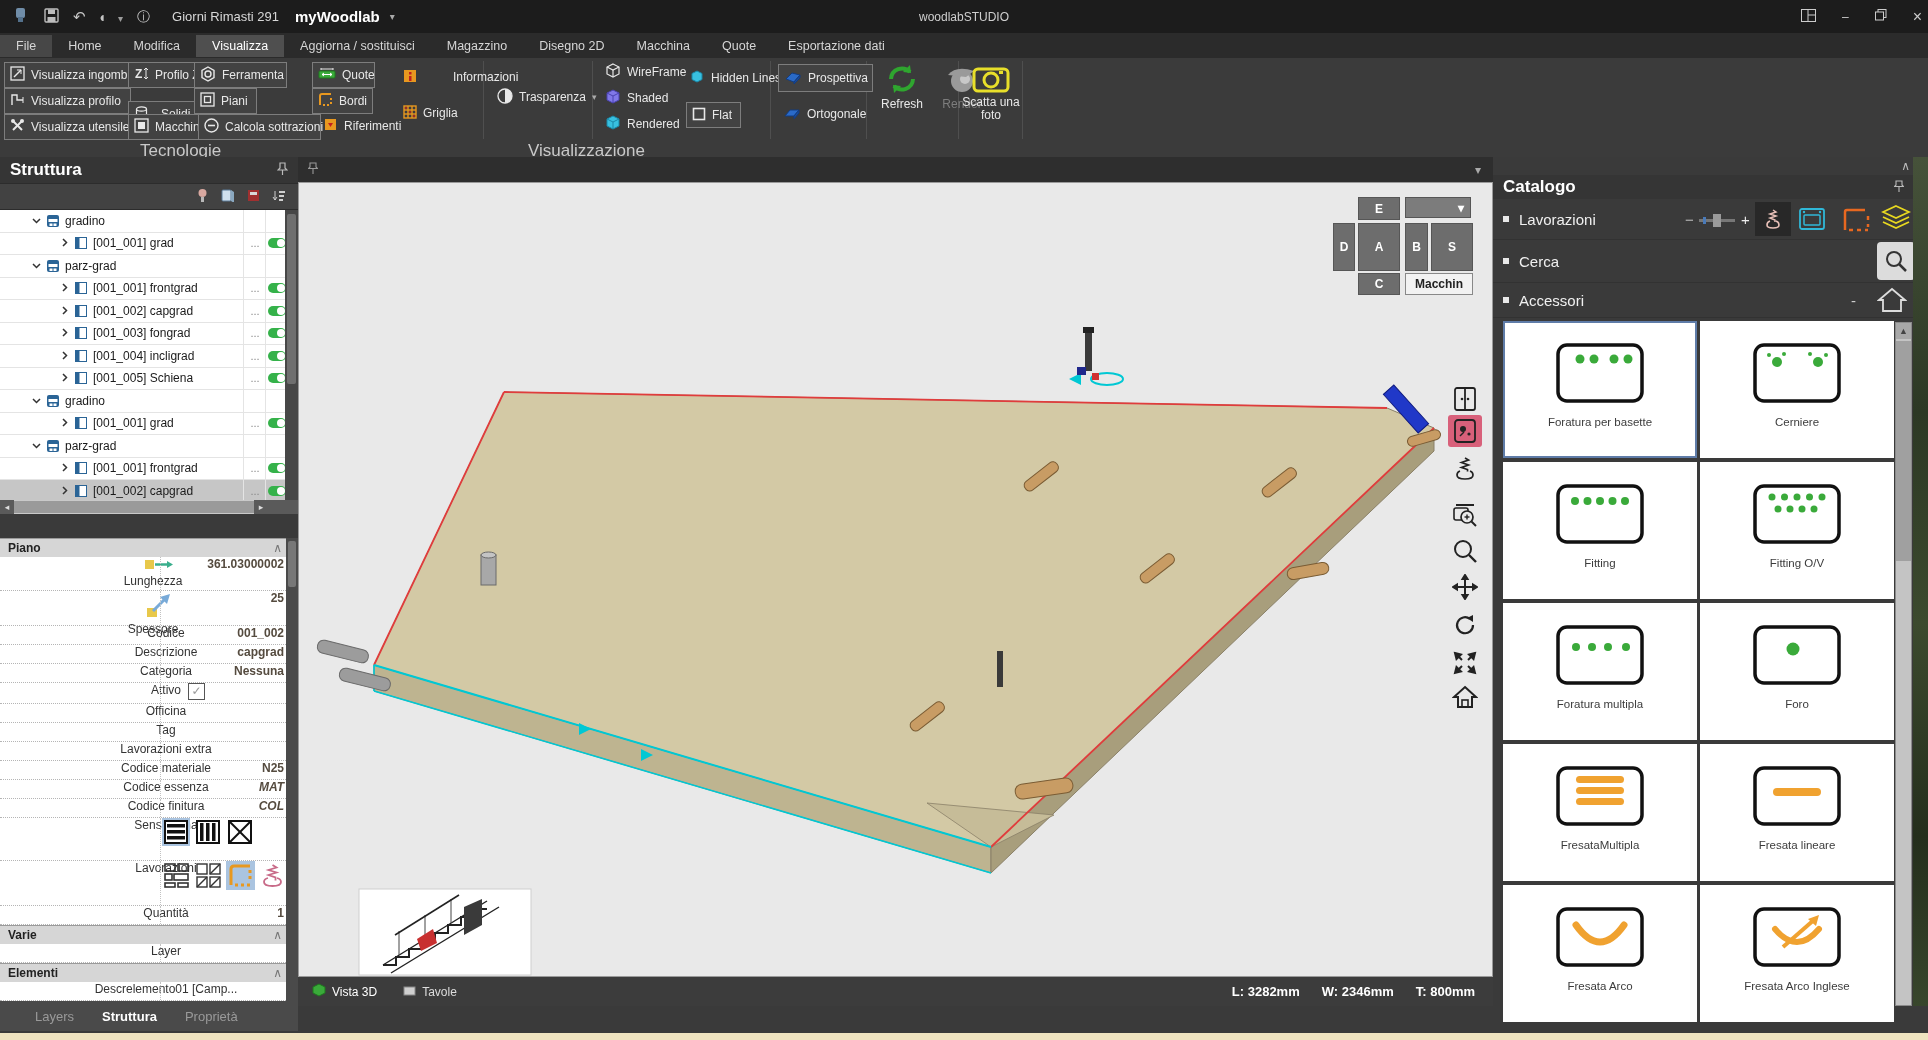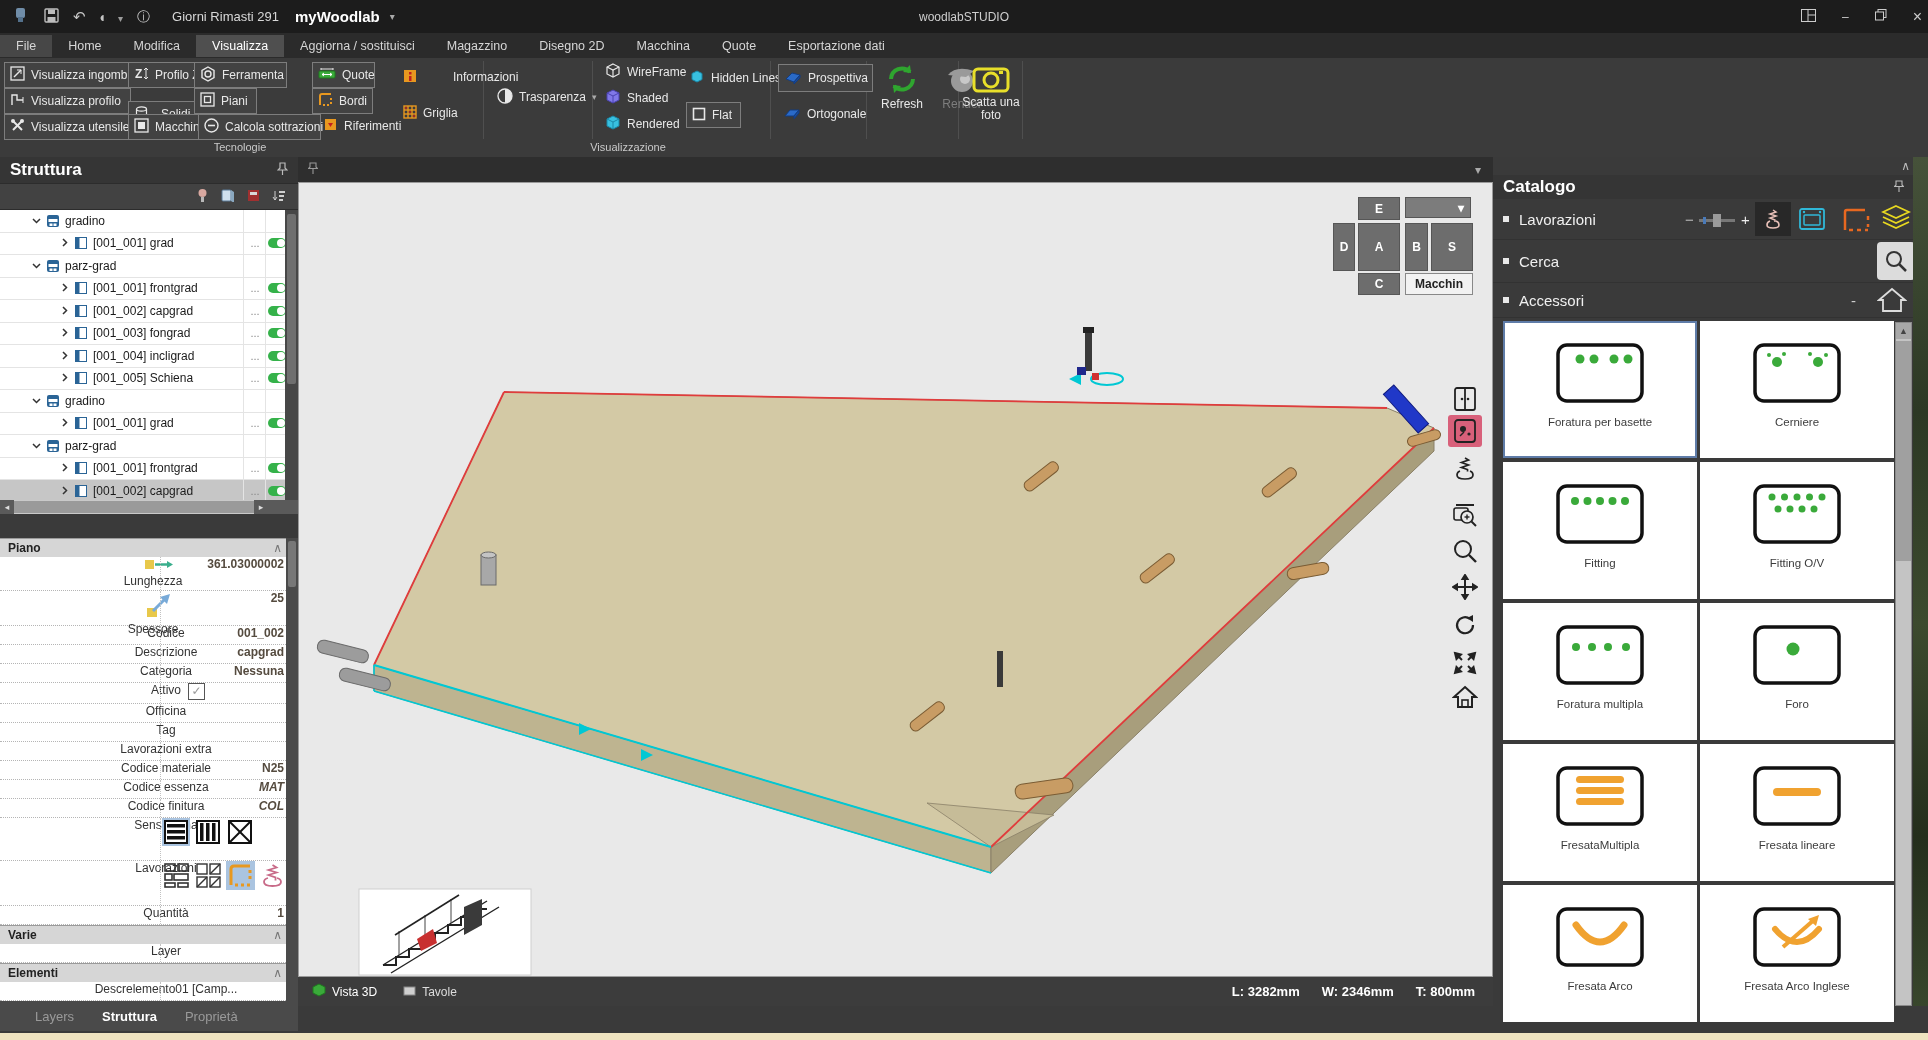--- a/index.html
+++ b/index.html
@@ -17,21 +17,21 @@
   
   #menubar{left:0;top:33px;width:1928px;height:25px;background:#2b2b2b;display:flex;align-items:center;}
   .menu-item{padding:4px 16px;color:#d6d6d6;font-size:12.5px;cursor:default;}
   .menu-item.file{background:#474747;}
   .menu-item.active{background:#4f4f4f;color:#fff;}
   
   #ribbon{left:0;top:58px;width:1928px;height:99px;background:#3b3b3b;border-bottom:1px solid #2a2a2a;}
   .rbtn{position:absolute;display:flex;align-items:center;gap:6px;color:#e8e8e8;font-size:12px;padding-left:5px;white-space:nowrap;}
   .rbtn.box{border:1px solid #7d7d7d;background:#424242;}
   .rsep{position:absolute;top:3px;width:1px;height:78px;background:#4f4f4f;}
-  .rgrouplbl{position:absolute;top:83px;color:#c9c9c9;font-size:11px;text-align:center;}
+  .rgrouplbl{position:absolute;top:83px;color:#c9c9c9;font-size:17px;}
   .rlabel2{position:absolute;color:#e8e8e8;font-size:12px;text-align:center;line-height:13px;}
   .disabled{color:#7d7d7d;}
   
   #leftpanel{left:0;top:157px;width:298px;height:849px;background:#3a3a3a;border-right:1px solid #222;}
   .panel-h{height:26px;background:#353535;display:flex;align-items:center;justify-content:space-between;padding:0 10px;color:#fff;font-weight:bold;font-size:17px;}
   #treebar{height:25px;background:#424242;display:flex;align-items:center;justify-content:flex-end;gap:12px;padding-right:12px;border-top:1px solid #2c2c2c;}
   #tree{height:290px;background:#fff;overflow:hidden;position:relative;border-top:1px solid #2c2c2c;}
   .trow{height:21.5px;display:flex;align-items:center;border-bottom:1px solid #e4e4e4;color:#1a1a1a;position:relative;}
   .trow.sel{background:#c6c6c6;}
   .trow .chev{width:12px;display:inline-block;text-align:center;color:#444;}

